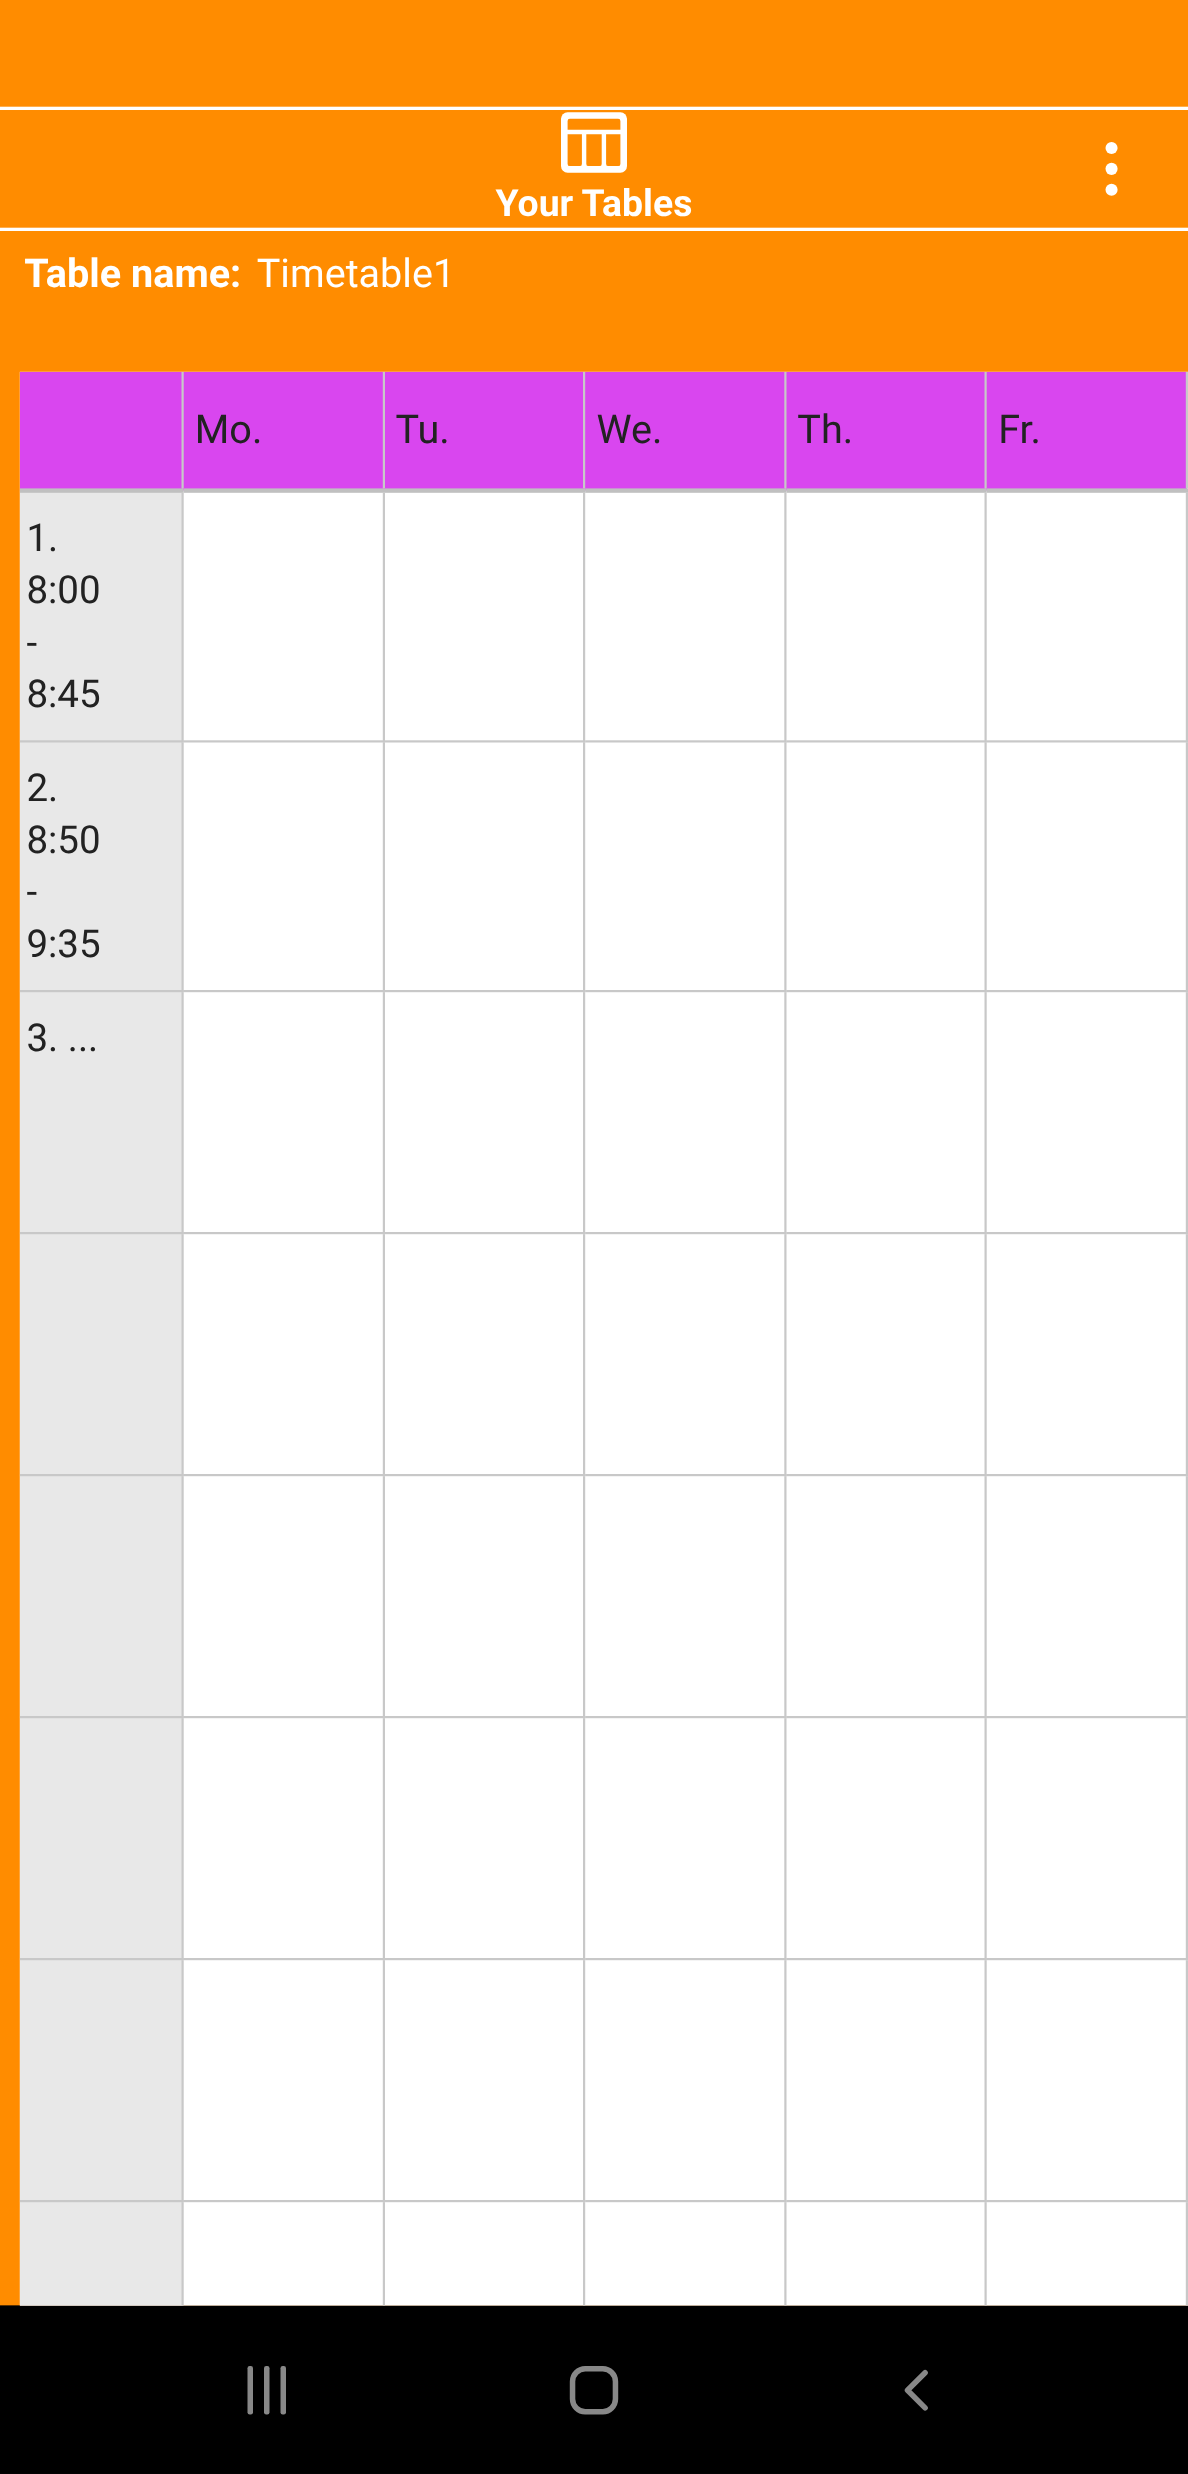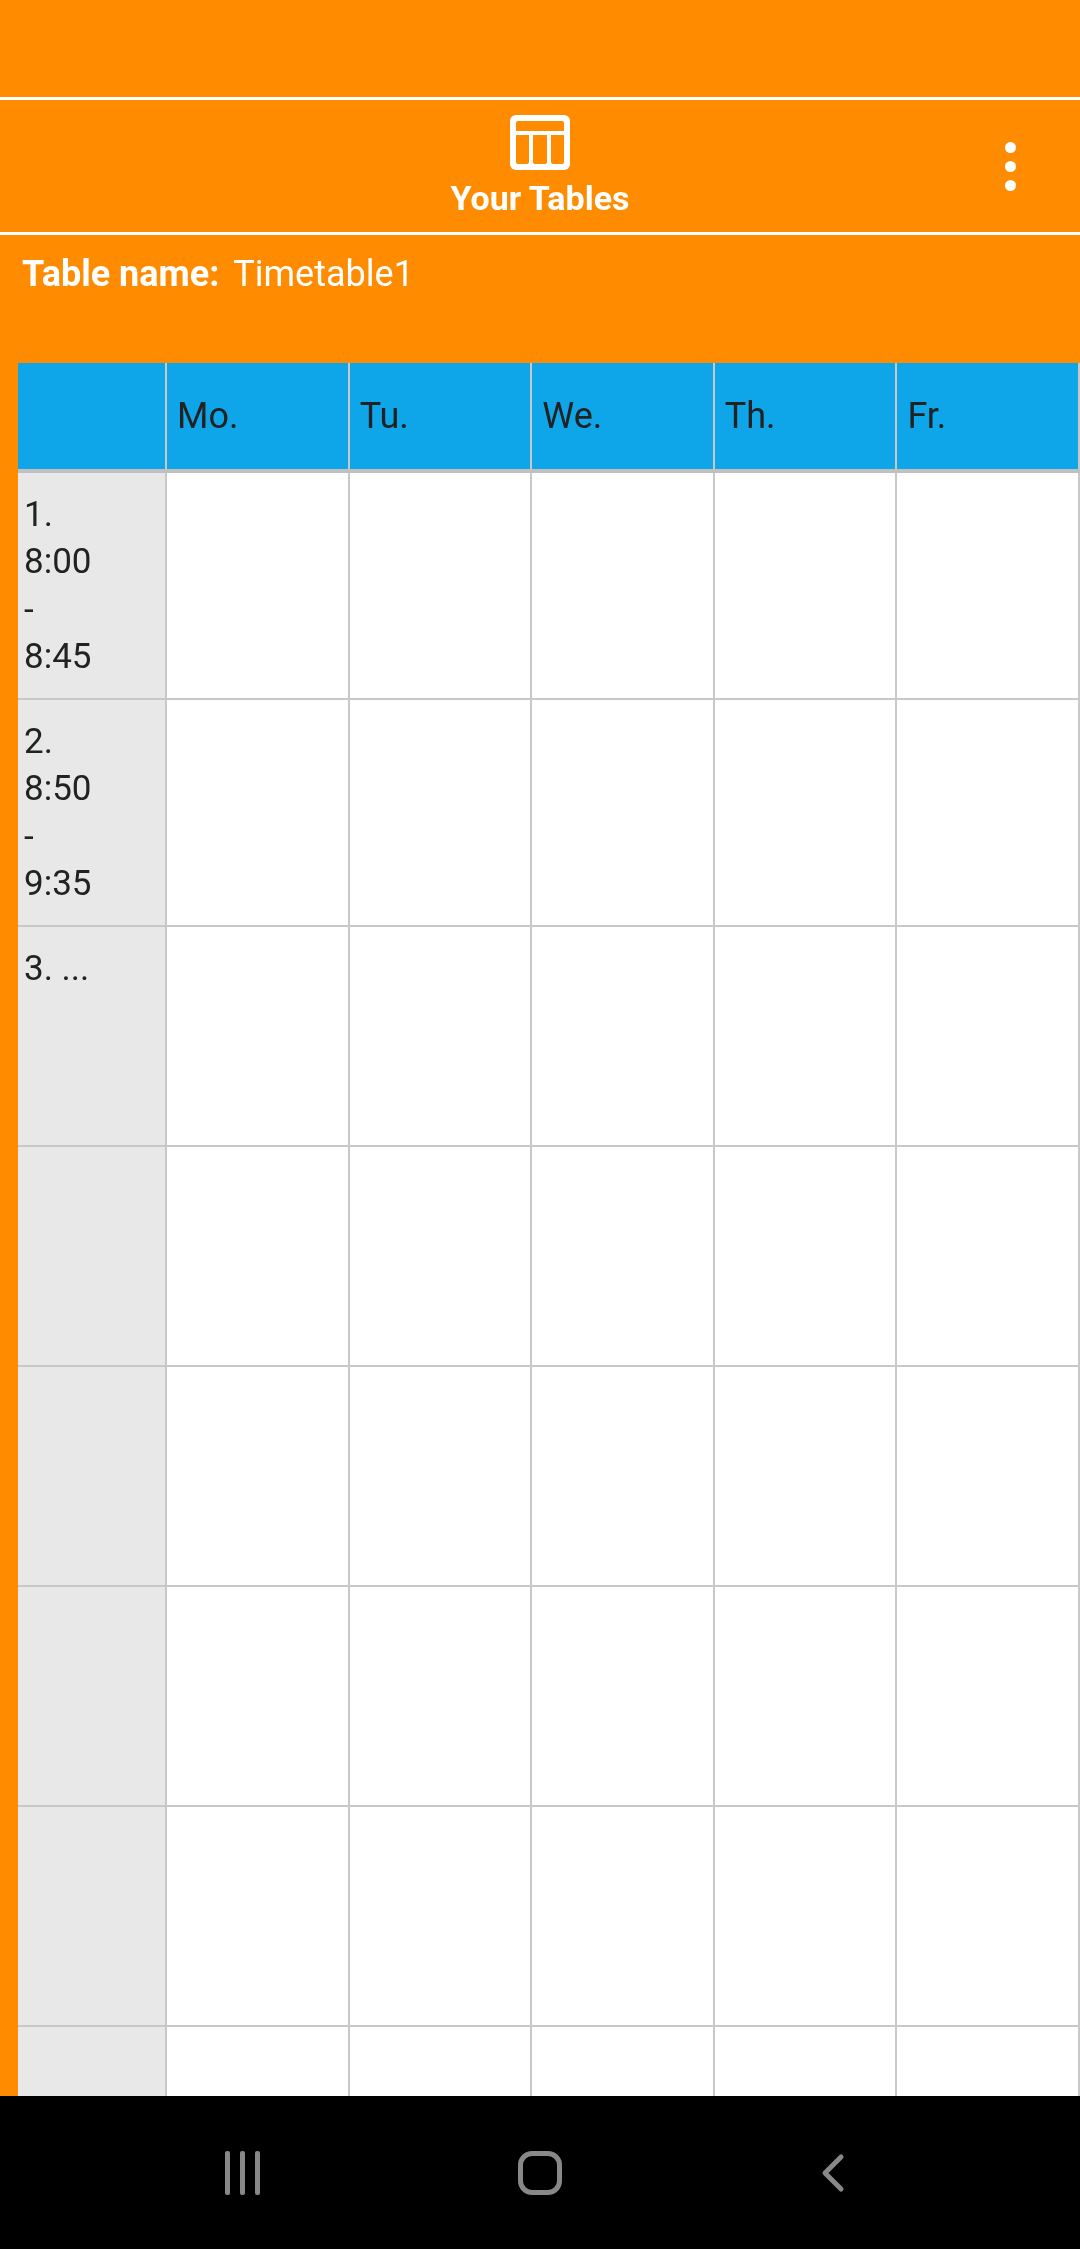--- a/index.html
+++ b/index.html
@@ -23,21 +23,21 @@
       display: flex;
       flex-direction: column;
     }
     
     .status-bar {
       height: 100px;
       border-bottom: 3px solid #fff;
     }
     
     .app-bar {
-      height: 135px;
+      height: 110px;
       border-bottom: 3px solid #fff;
       display: flex;
       align-items: center;
       justify-content: center;
       position: relative;
     }
     
     .app-bar-center {
       display: flex;
       flex-direction: column;
@@ -126,21 +126,21 @@
       overflow: hidden;
     }
     
     .timetable {
       width: 100%;
       border-collapse: collapse;
       table-layout: fixed;
     }
     
     .timetable th {
-      background: #0ea5e9;
+      background: #d946ef;
       text-align: left;
       padding: 32px 10px;
       font-weight: 400;
       font-size: 36px;
       color: #222;
       border-right: 2px solid #c8c8c8;
       border-bottom: 4px solid #c0c0c0;
       height: 92px;
     }
     

